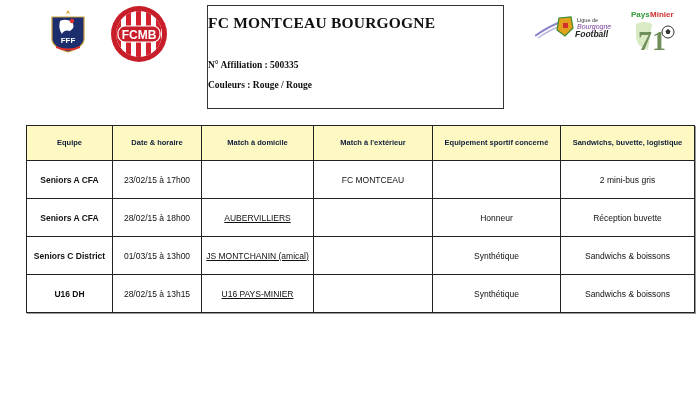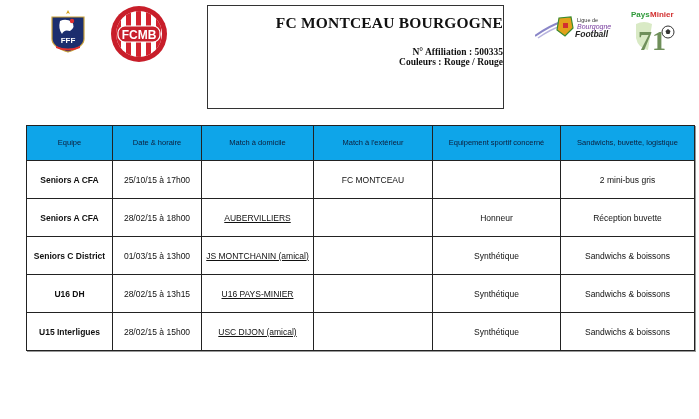--- a/index.html
+++ b/index.html
@@ -7,37 +7,37 @@
 
     .logo { position: absolute; }
     .fff-logo { left: 46px; top: 9px; width: 44px; height: 44px; }
     .fcmb-logo { left: 110px; top: 5px; width: 58px; height: 58px; }
     .lbf-logo { left: 535px; top: 14px; width: 85px; height: 26px; }
     .pm-logo { left: 628px; top: 8px; width: 52px; height: 46px; text-decoration: underline; }
 
     .title-box {
       position: absolute; left: 207px; top: 5px; width: 297px; height: 104px;
       border: 1px solid #333; box-sizing: border-box;
-      font-family: "Liberation Serif", serif; font-weight: bold; text-align: right; color: #111;
+      font-family: "Liberation Serif", serif; font-weight: bold; text-align: left; color: #111;
     }
     .title-box .club { font-size: 15.5px; margin-top: 8px; letter-spacing: 0.2px; }
-    .title-box .line { font-size: 9.5px; }
-    .title-box .line.first { margin-top: 15px; }
+    .title-box .line { font-size: 9.5px; margin-top: 10px; }
+    .title-box .line.first { margin-top: 28px; }
 
     table.schedule {
       position: absolute; left: 26px; top: 125px;
       border-collapse: collapse; table-layout: fixed;
       width: 668px;
       font-family: "Liberation Sans", sans-serif; font-size: 8.5px;
       box-shadow: 1px 1px 0 #999;
     }
     table.schedule th, table.schedule td {
       border: 1px solid #222; text-align: center; vertical-align: middle; padding: 0 3px; line-height: 12px;
     }
-    table.schedule th { background: #0ea5e9; color: #0d1d3a; font-weight: normal; height: 34px; font-size: 7.5px; }
+    table.schedule th { background: #fef9c3; color: #0d1d3a; font-weight: bold; height: 34px; font-size: 7.5px; }
     table.schedule td { height: 37px; color: #111; }
     table.schedule tr.last td { height: 24px; }
     td.team { font-weight: bold; }
     td.home { color: #e3141f; text-decoration: underline; }
     td.away { color: #1aa33a; }
     .col1 { width: 86px; } .col2 { width: 89px; } .col3 { width: 112px; }
     .col4 { width: 119px; } .col5 { width: 128px; } .col6 { width: 134px; }
   </style>
 </head>
 <body>
@@ -118,21 +118,21 @@
       <th>Date &amp; horaire</th>
       <th>Match à domicile</th>
       <th>Match à l'extérieur</th>
       <th>Equipement sportif concerné</th>
       <th>Sandwichs, buvette, logistique</th>
     </tr>
   </thead>
   <tbody>
     <tr>
       <td class="team">Seniors A CFA</td>
-      <td>25/10/15 à 17h00</td>
+      <td>23/02/15 à 17h00</td>
       <td class="home"></td>
       <td class="away">FC MONTCEAU</td>
       <td></td>
       <td>2 mini-bus gris</td>
     </tr>
     <tr>
       <td class="team">Seniors A CFA</td>
       <td>28/02/15 à 18h00</td>
       <td class="home">AUBERVILLIERS</td>
       <td class="away"></td>
@@ -148,22 +148,14 @@
       <td>Sandwichs &amp; boissons</td>
     </tr>
     <tr>
       <td class="team">U16 DH</td>
       <td>28/02/15 à 13h15</td>
       <td class="home">U16 PAYS-MINIER</td>
       <td class="away"></td>
       <td>Synthétique</td>
       <td>Sandwichs &amp; boissons</td>
     </tr>
-    <tr>
-      <td class="team">U15 Interligues</td>
-      <td>28/02/15 à 15h00</td>
-      <td class="home">USC DIJON (amical)</td>
-      <td class="away"></td>
-      <td>Synthétique</td>
-      <td>Sandwichs &amp; boissons</td>
-    </tr>
   </tbody>
 </table>
 
 </body></html>

